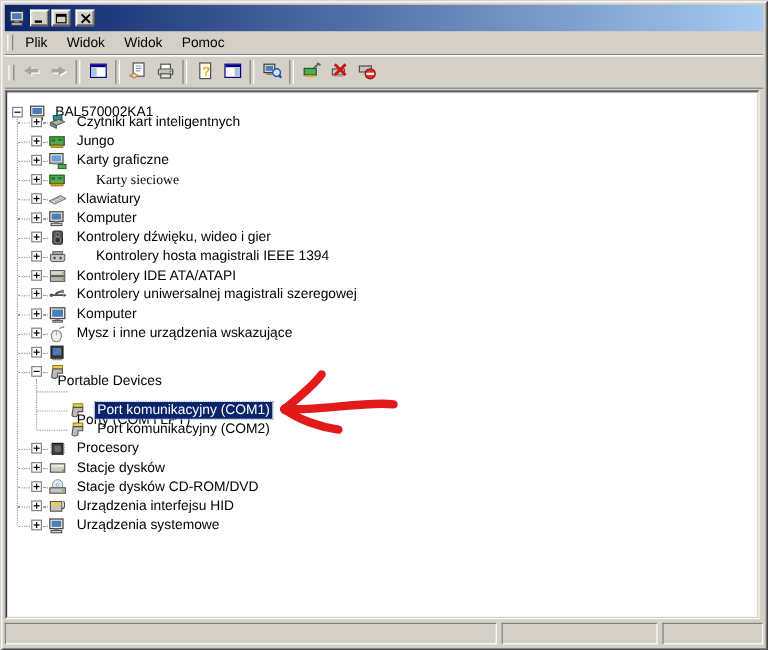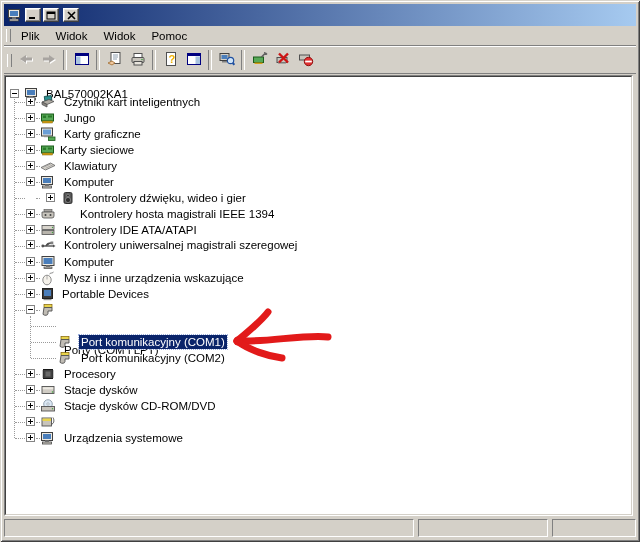--- a/index.html
+++ b/index.html
@@ -309,21 +309,21 @@
               <span class="v"></span>
             </span>
             <span class="ticon" style="left: 34px;">
               <svg width="16" height="16" viewBox="0 0 16 16">
                 <rect x="1.5" y="4" width="12" height="7" fill="#57a957" stroke="#1a5c1a"></rect>
                 <rect x="3" y="5.5" width="3" height="2.5" fill="#2a7a2a"></rect>
                 <rect x="8" y="5.5" width="4" height="2" fill="#2a7a2a"></rect>
                 <rect x="2.5" y="11" width="10" height="2" fill="#d4a017" stroke="#806000" stroke-width="0.5"></rect>
               </svg>
             </span>
-            <span class="tlabel" style="left: 52px;">Karty sieciowe</span>
+            <span class="tlabel" style="left: 72px; font-family: Liberation Serif, serif;">Karty sieciowe</span>
           </div>
           <div class="dotline-h" style="left: 9px; top: 89px; width: 10px;"></div>
           <div class="dotline-h" style="left: 30px; top: 89px; width: 4px;"></div>
           <div class="trow" style="top: 81px;">
             <span class="exbox" style="left: 20px;">
               <span class="h"></span>
               <span class="v"></span>
             </span>
             <span class="ticon" style="left: 34px;">
               <svg width="16" height="16" viewBox="0 0 16 16">
@@ -345,21 +345,21 @@
                 <rect x="1.5" y="2.5" width="11" height="8" fill="#ece9e2" stroke="#404040"></rect>
                 <rect x="3" y="4" width="8" height="5" fill="#4a7ebb"></rect>
                 <rect x="5" y="10.5" width="4" height="1.5" fill="#909090"></rect>
                 <rect x="2.5" y="12" width="9" height="2" fill="#d4d0c8" stroke="#404040" stroke-width="0.8"></rect>
               </svg>
             </span>
             <span class="tlabel" style="left: 56px;">Komputer</span>
           </div>
           <div class="dotline-h" style="left: 9px; top: 121px; width: 10px;"></div>
           <div class="dotline-h" style="left: 30px; top: 121px; width: 4px;"></div>
-          <div class="trow" style="top: 113px; margin-left: 20px;">
+          <div class="trow" style="top: 113px;">
             <span class="exbox" style="left: 20px;">
               <span class="h"></span>
               <span class="v"></span>
             </span>
             <span class="ticon" style="left: 34px;">
               <svg width="16" height="16" viewBox="0 0 16 16">
                 <rect x="4" y="2.5" width="8" height="11" rx="1.5" fill="#585858" stroke="#303030"></rect>
                 <circle cx="8" cy="5.5" r="1.4" fill="#303030" stroke="#9a9a9a" stroke-width="0.7"></circle>
                 <circle cx="8" cy="10" r="2.6" fill="#303030" stroke="#9a9a9a" stroke-width="0.7"></circle>
               </svg>
@@ -458,21 +458,21 @@
               <span class="h"></span>
               <span class="v"></span>
             </span>
             <span class="ticon" style="left: 34px;">
               <svg width="16" height="16" viewBox="0 0 16 16">
                 <rect x="2.5" y="2.5" width="10" height="10" fill="#3a3a3a" stroke="#202020"></rect>
                 <rect x="4" y="4" width="7" height="6" fill="#4a7ebb"></rect>
                 <rect x="3.5" y="13" width="8" height="1.2" fill="#909090"></rect>
               </svg>
             </span>
-            <span class="tlabel" style="left: 54px;">Portable Devices</span>
+            <span class="tlabel" style="left: 40px; margin-top: 24px;">Portable Devices</span>
           </div>
           <div class="dotline-h" style="left: 9px; top: 233px; width: 10px;"></div>
           <div class="dotline-h" style="left: 30px; top: 233px; width: 4px;"></div>
           <div class="trow" style="top: 225px;">
             <span class="exbox" style="left: 20px;">
               <span class="h"></span>
             </span>
             <span class="ticon" style="left: 34px;">
               <svg width="16" height="16" viewBox="0 0 16 16">
                 <rect x="4" y="2.5" width="8" height="3" fill="#e8d44c" stroke="#806000" stroke-width="0.7"></rect>
@@ -558,20 +558,21 @@
               <span class="h"></span>
               <span class="v"></span>
             </span>
             <span class="ticon" style="left: 34px;">
               <svg width="16" height="16" viewBox="0 0 16 16">
                 <rect x="2" y="4" width="9.5" height="8" fill="#c8c4bc" stroke="#505050" stroke-width="0.9"></rect>
                 <rect x="2.5" y="4.5" width="8.5" height="2.5" fill="#e8d44c"></rect>
                 <path d="M11.5 10 C14 10 14.5 6 13 3.5" stroke="#505050" stroke-width="1" fill="none"></path>
               </svg>
             </span>
+            <span class="tlabel" style="left: 56px;">Urządzenia interfejsu HID</span>
           </div>
           <div class="dotline-h" style="left: 9px; top: 361px; width: 10px;"></div>
           <div class="dotline-h" style="left: 30px; top: 361px; width: 4px;"></div>
           <div class="trow" style="top: 353px;">
             <span class="exbox" style="left: 20px;">
               <span class="h"></span>
               <span class="v"></span>
             </span>
             <span class="ticon" style="left: 34px;">
               <svg width="16" height="16" viewBox="0 0 16 16">

